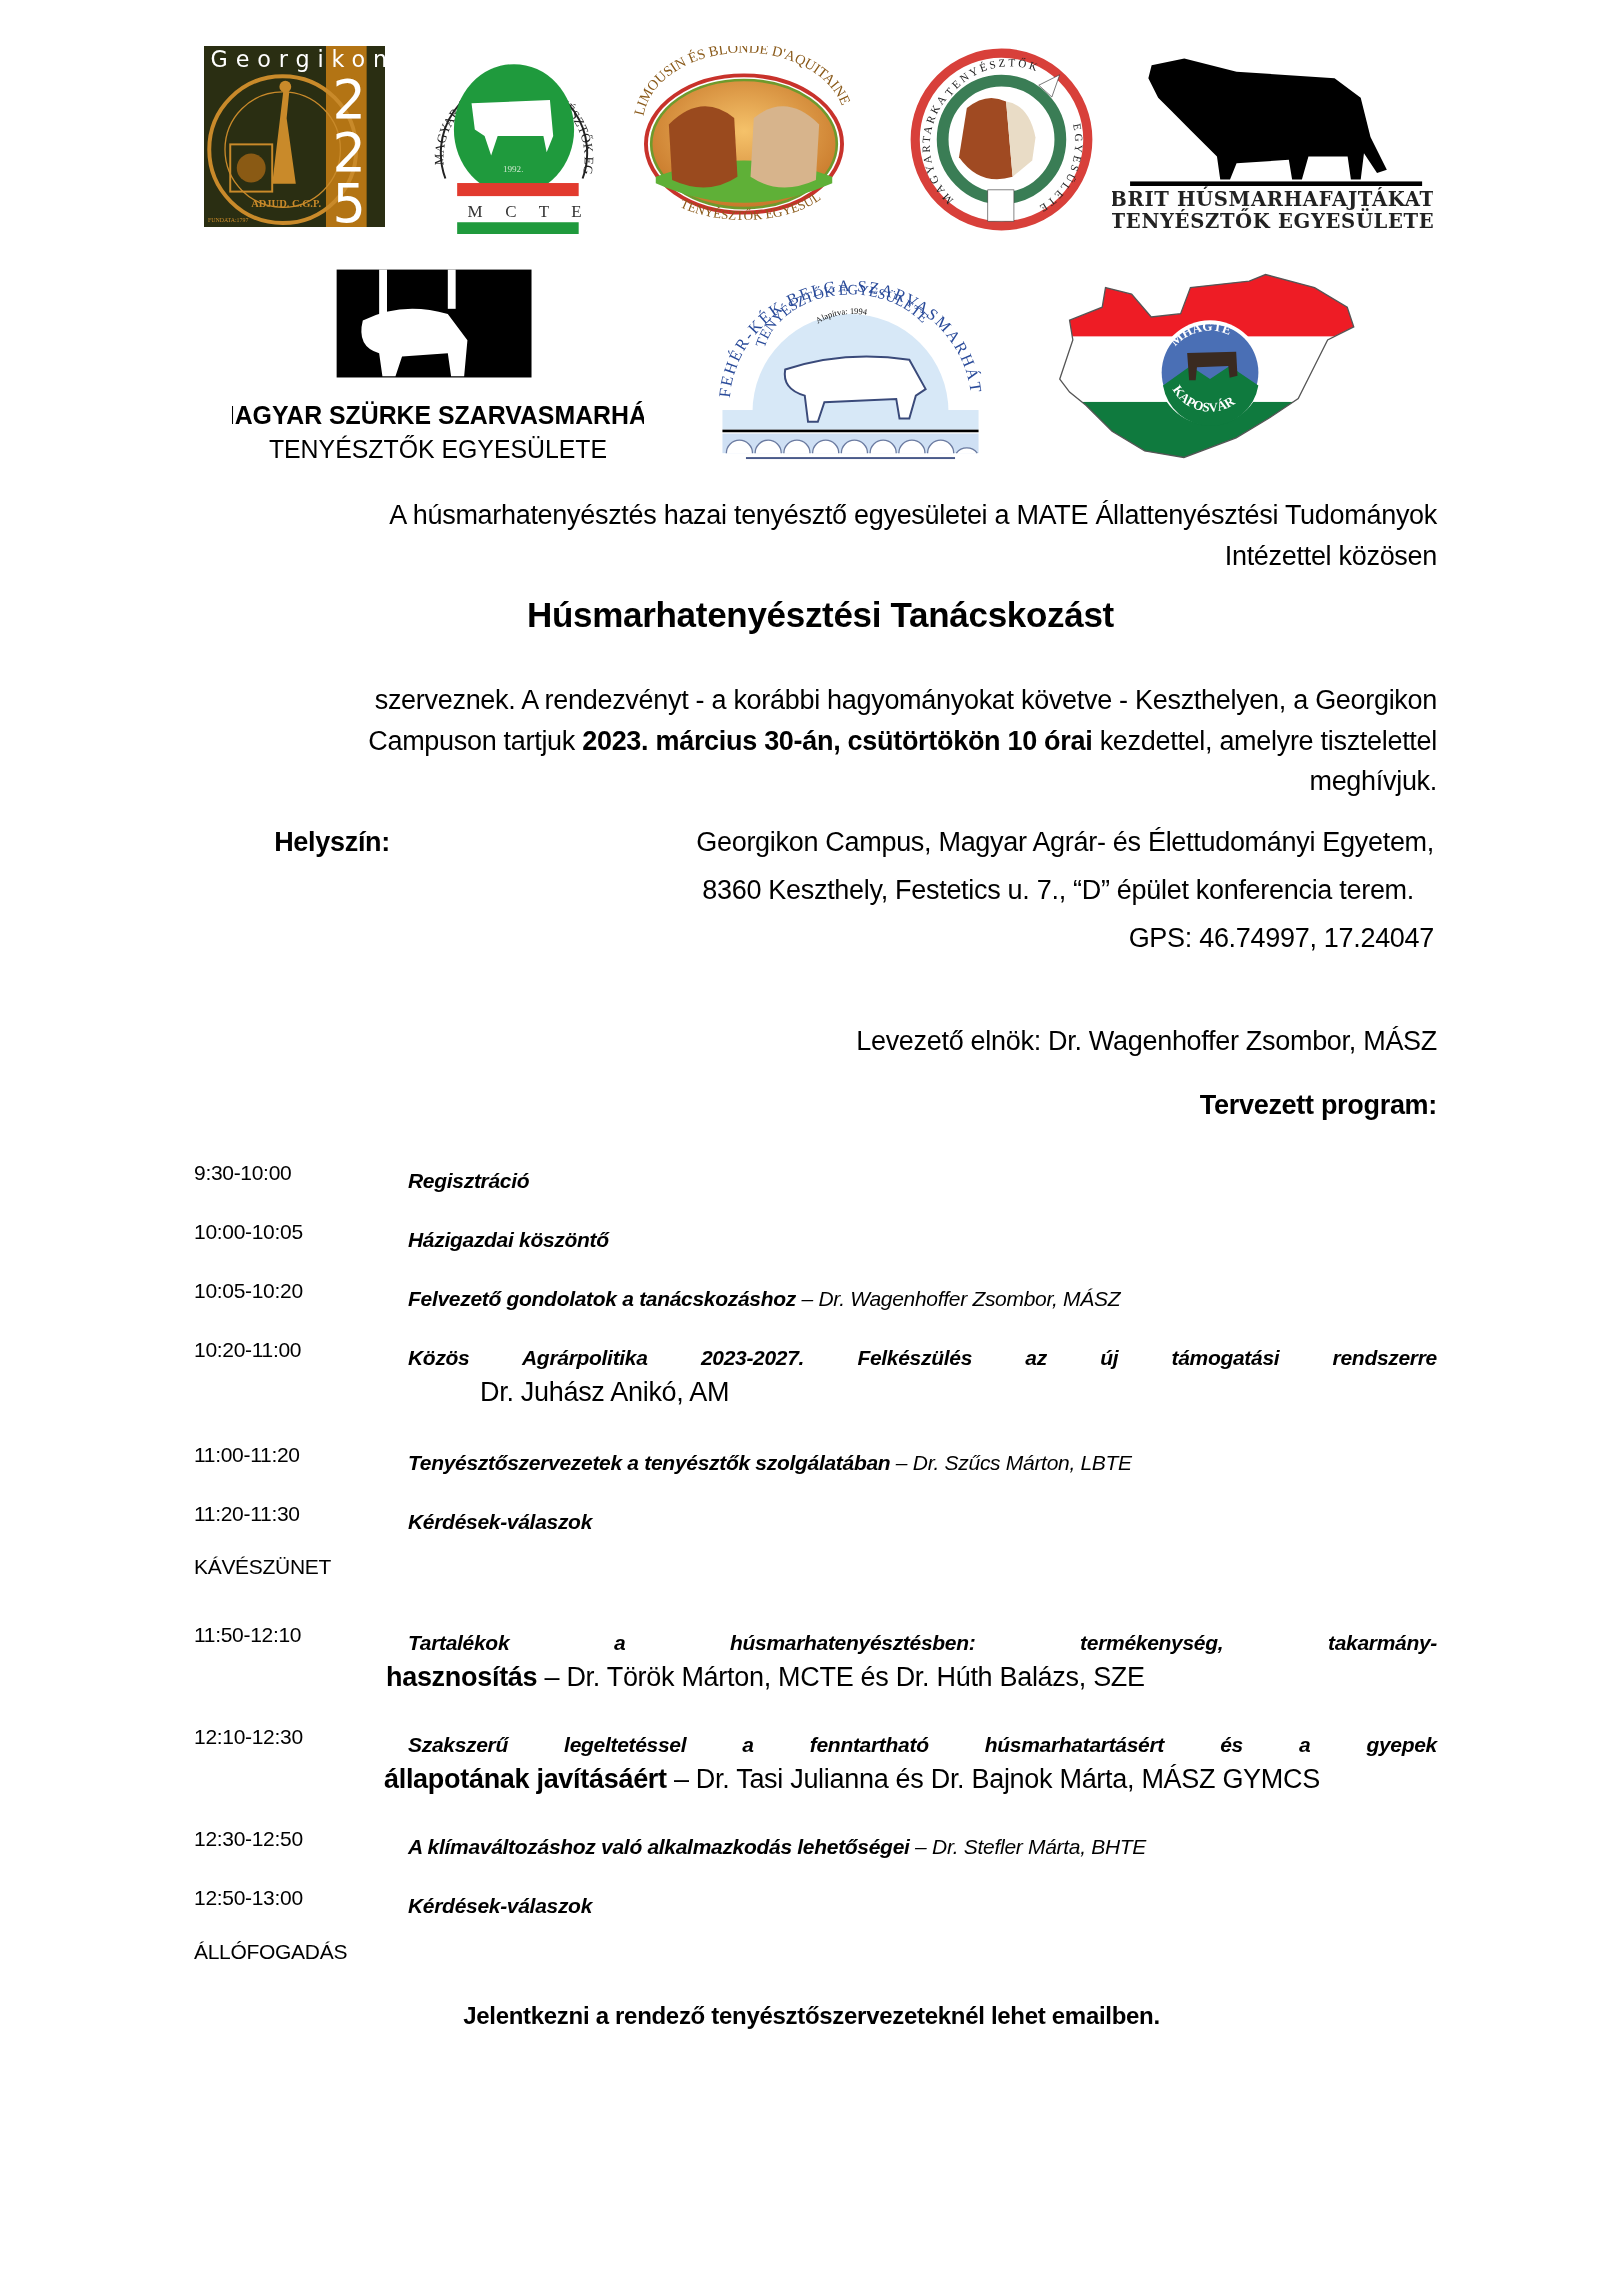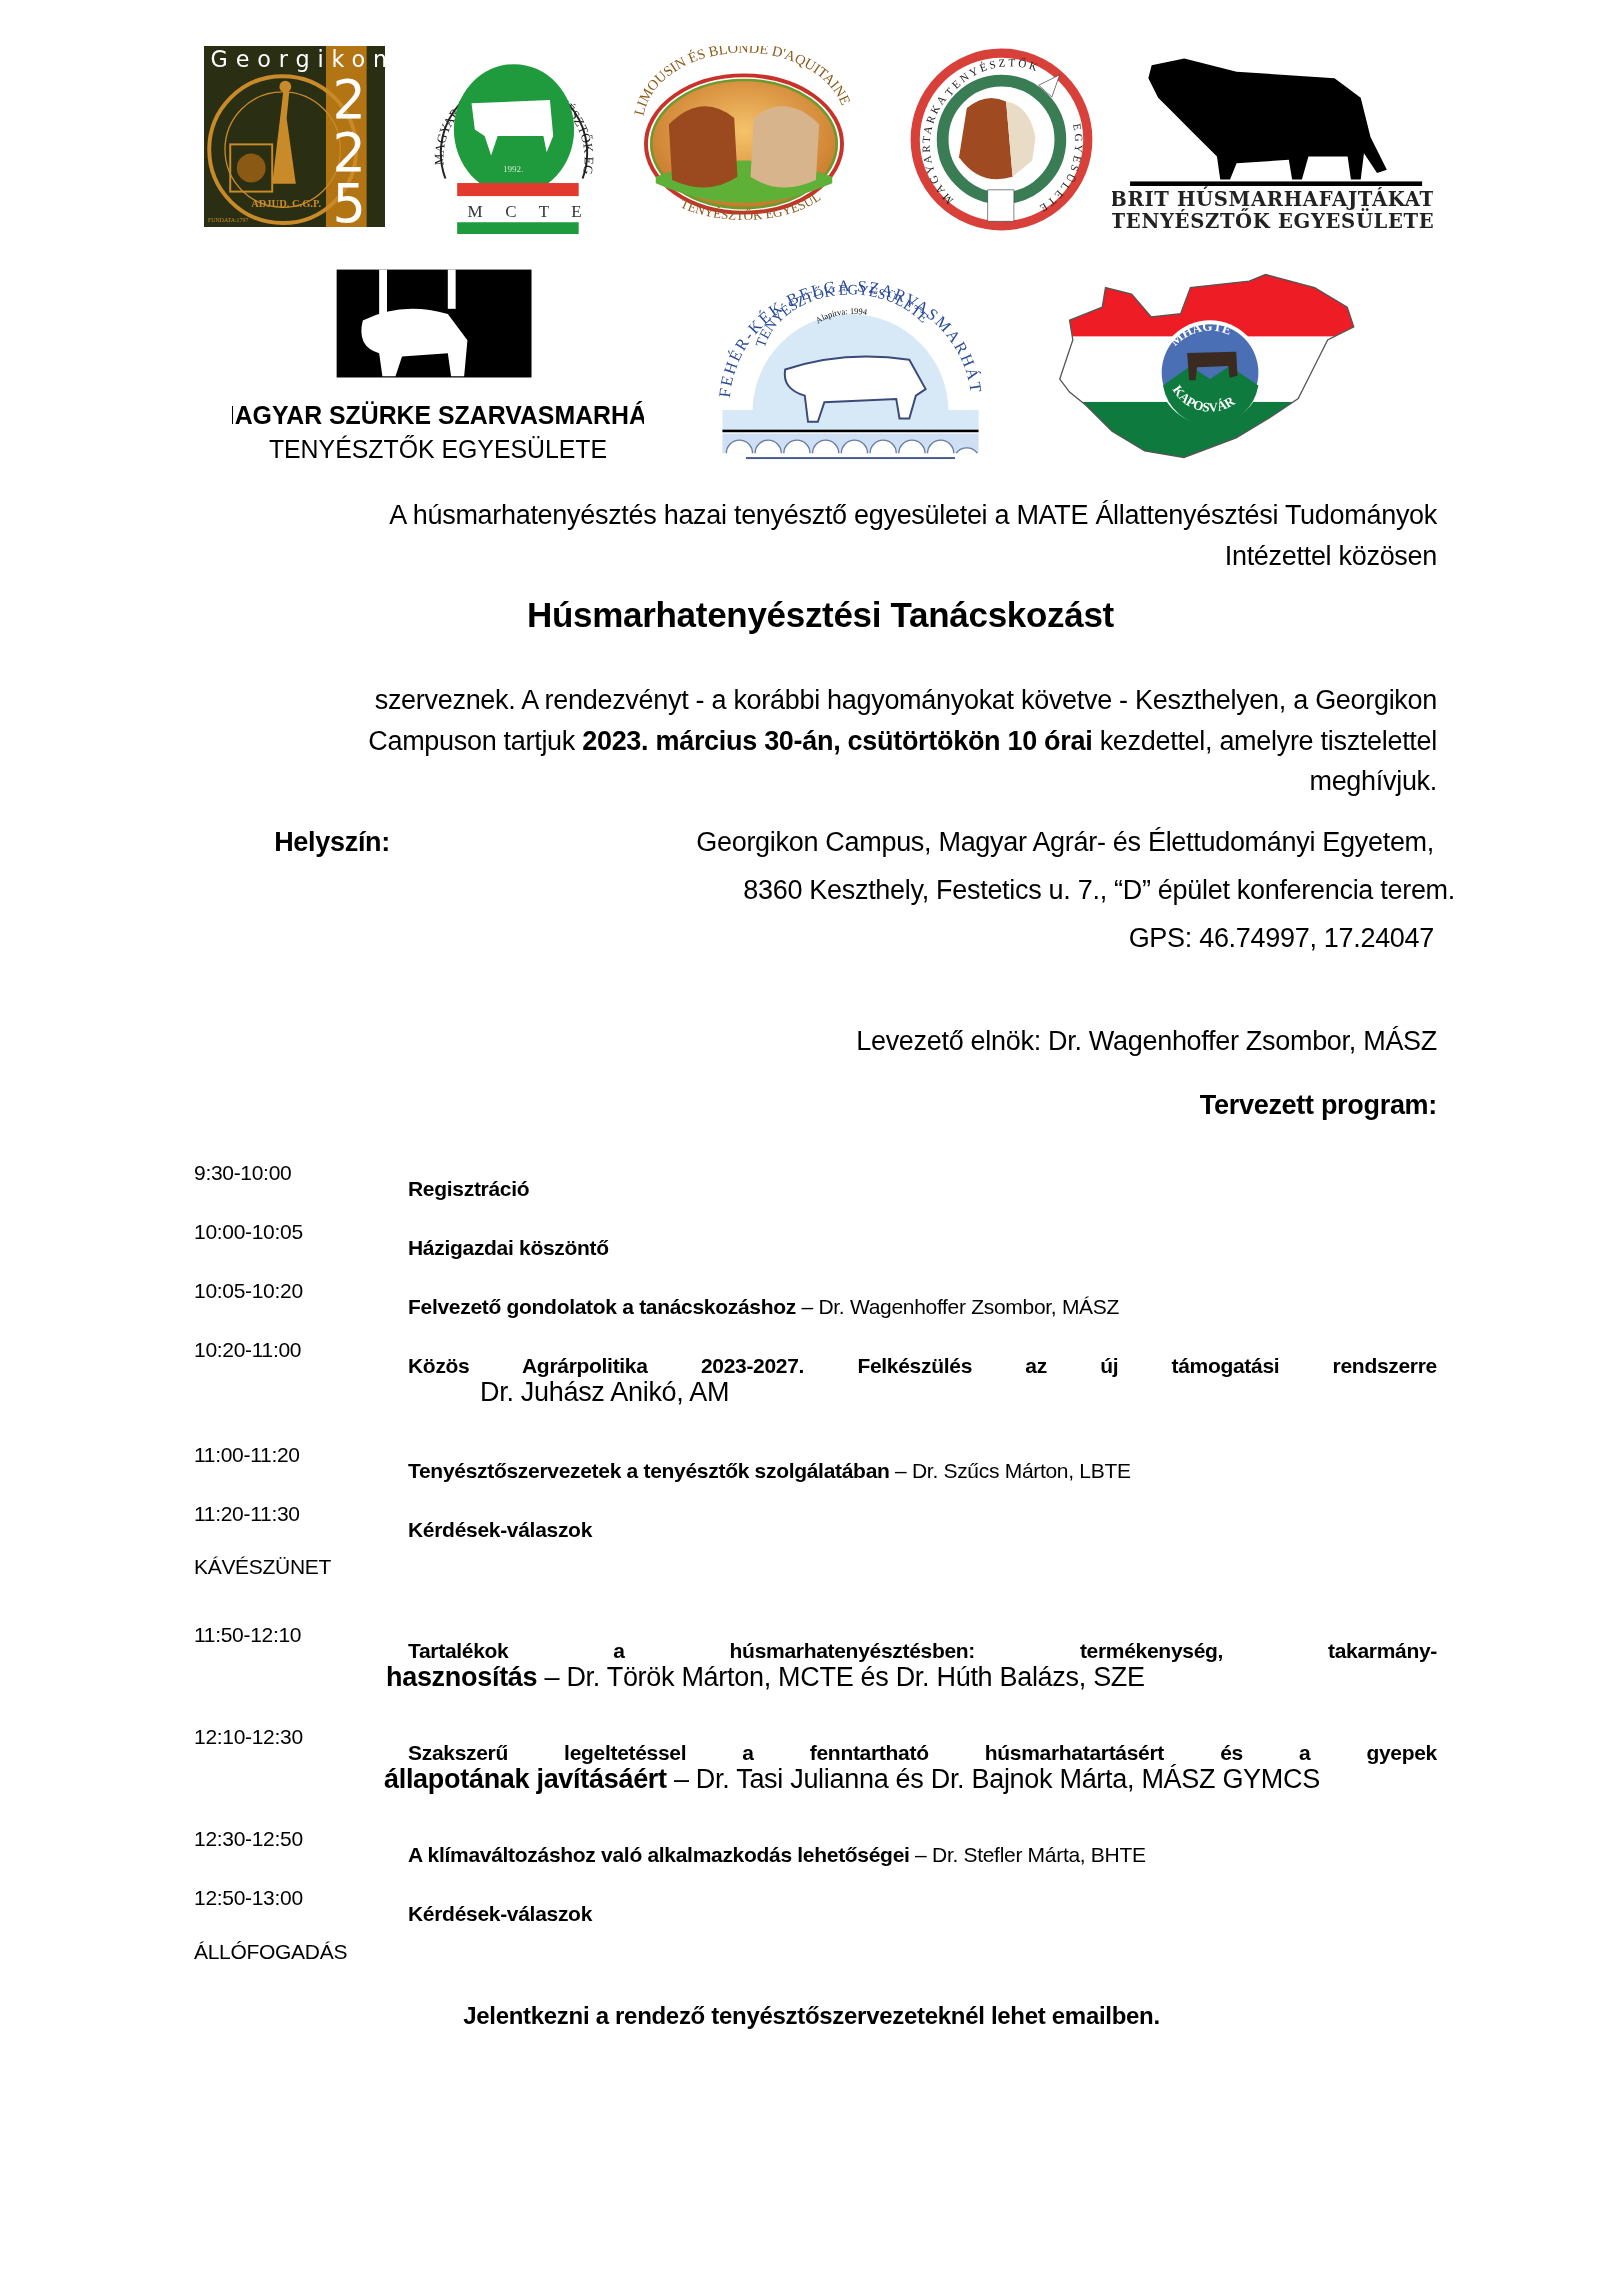--- a/index.html
+++ b/index.html
@@ -17,21 +17,21 @@
     letter-spacing: -0.3px;
     text-align: right;
   }
   .b { font-weight: bold; }
   .title {
     position: absolute; left: 9px; width: 1623px; text-align: center; top: 595px;
     font-size: 35px; font-weight: bold; letter-spacing: -0.3px;
   }
   .row { position: absolute; left: 194px; width: 1243px; font-size: 21px; line-height: 43px; letter-spacing: -0.3px; }
   .time { position: absolute; left: 0; top: 0; }
-  .desc { position: absolute; left: 214px; top: 16px; right: 0; }
+  .desc { position: absolute; left: 214px; top: 8px; right: 0; font-style: italic; }
   .just { text-align: justify; text-align-last: justify; }
   .cont { position: absolute; font-size: 27px; line-height: 43px; letter-spacing: -0.3px; }
   .center-note { position: absolute; left: 0; width: 1623px; text-align: center; font-size: 24px; font-weight: bold; letter-spacing: -0.3px; }
 </style>
 </head>
 <body>
 
 <div class="logo" style="left:204px;top:46px;width:181px;height:181px;">
   <svg width="181" height="181" viewBox="0 0 276 276">
     <rect x="0" y="0" width="276" height="276" fill="#2a2e12"></rect>
@@ -184,21 +184,21 @@
 <div class="txt" style="top:536px;">Intézettel közösen</div>
 
 <div class="title">Húsmarhatenyésztési Tanácskozást</div>
 
 <div class="txt" style="top:680px;">szerveznek. A rendezvényt - a korábbi hagyományokat követve - Keszthelyen, a Georgikon</div>
 <div class="txt" style="top:721px;"><span>Campuson tartjuk </span><span class="b">2023. március 30-án, csütörtökön 10 órai</span><span> kezdettel, amelyre tisztelettel</span></div>
 <div class="txt" style="top:761px;">meghívjuk.</div>
 
 <div class="txt b" style="top:822px;width:196px;">Helyszín:</div>
 <div class="txt" style="top:822px;left:387px;width:1047px;">Georgikon Campus, Magyar Agrár- és Élettudományi Egyetem,</div>
-<div class="txt" style="top:870px;left:408px;width:1047px;">8360 Keszthely, Festetics u. 7., “D” épület konferencia terem.</div>
+<div class="txt" style="top:870px;left:367px;width:1047px;">8360 Keszthely, Festetics u. 7., “D” épület konferencia terem.</div>
 <div class="txt" style="top:918px;left:387px;width:1047px;">GPS: 46.74997, 17.24047</div>
 
 <div class="txt" style="top:1021px;">Levezető elnök: Dr. Wagenhoffer Zsombor, MÁSZ</div>
 <div class="txt b" style="top:1085px;">Tervezett program:</div>
 
 <div class="row" style="top:1151px;">
   <span class="time">9:30-10:00</span>
   <span class="desc b">Regisztráció</span>
 </div>
 <div class="row" style="top:1210px;">

